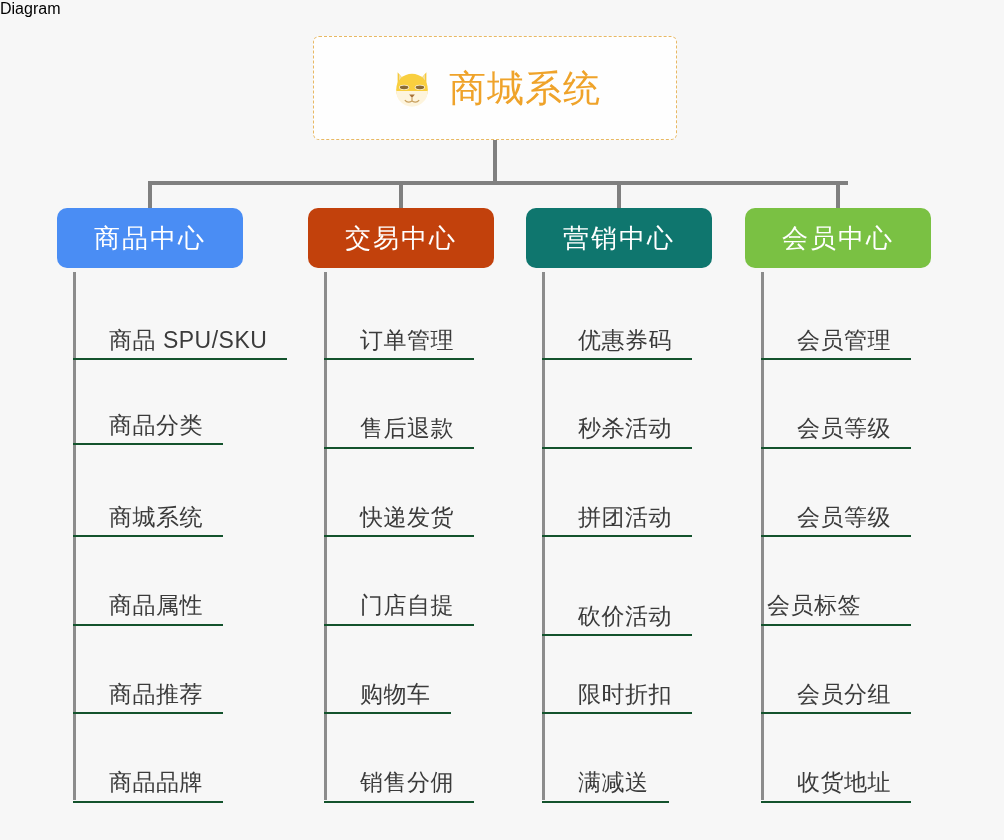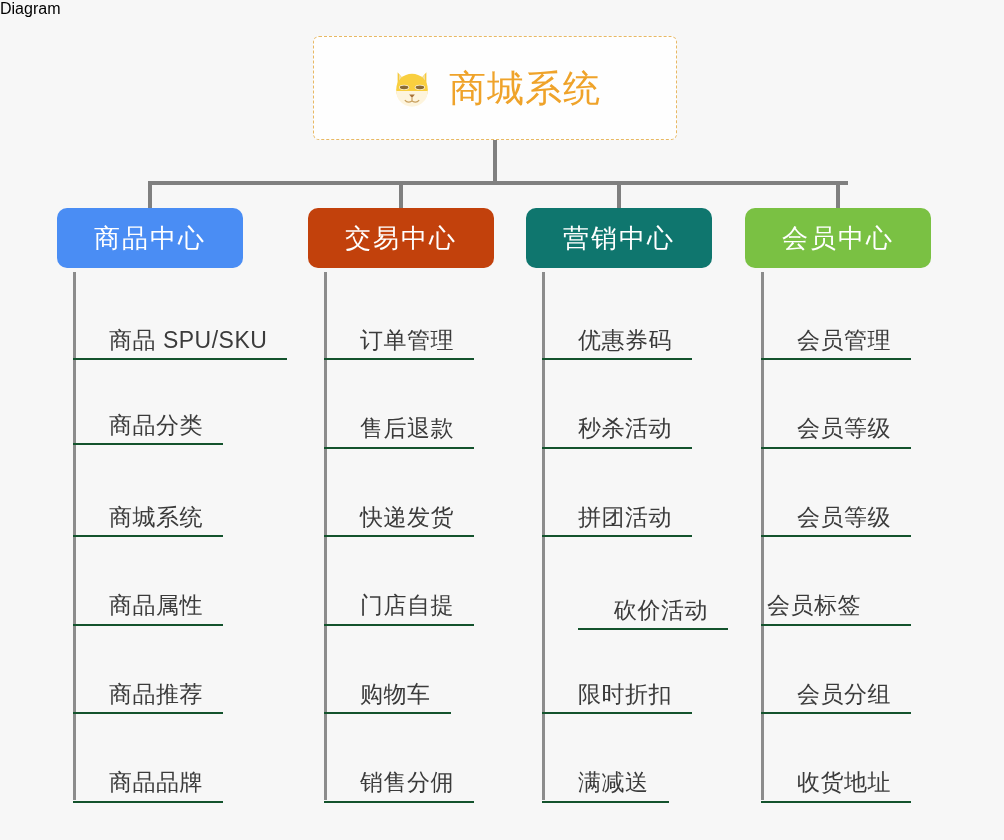--- a/index.html
+++ b/index.html
@@ -171,21 +171,21 @@
       <div class="trunk"></div>
       <div class="leaf" style="top: 0px; width: 150px;">
         <span class="leaf-label">优惠券码</span>
       </div>
       <div class="leaf" style="top: 88.5px; width: 150px;">
         <span class="leaf-label">秒杀活动</span>
       </div>
       <div class="leaf" style="top: 177px; width: 150px;">
         <span class="leaf-label">拼团活动</span>
       </div>
-      <div class="leaf" style="top: 270px; width: 150px; margin-left: 36px;">
+      <div class="leaf" style="top: 276px; width: 150px;">
         <span class="leaf-label">砍价活动</span>
       </div>
       <div class="leaf" style="top: 354px; width: 150px;">
         <span class="leaf-label">限时折扣</span>
       </div>
       <div class="leaf" style="top: 442.5px; width: 127px;">
         <span class="leaf-label">满减送</span>
       </div>
     </div>
     <div class="line v-drop" style="left: 836px;"></div>

